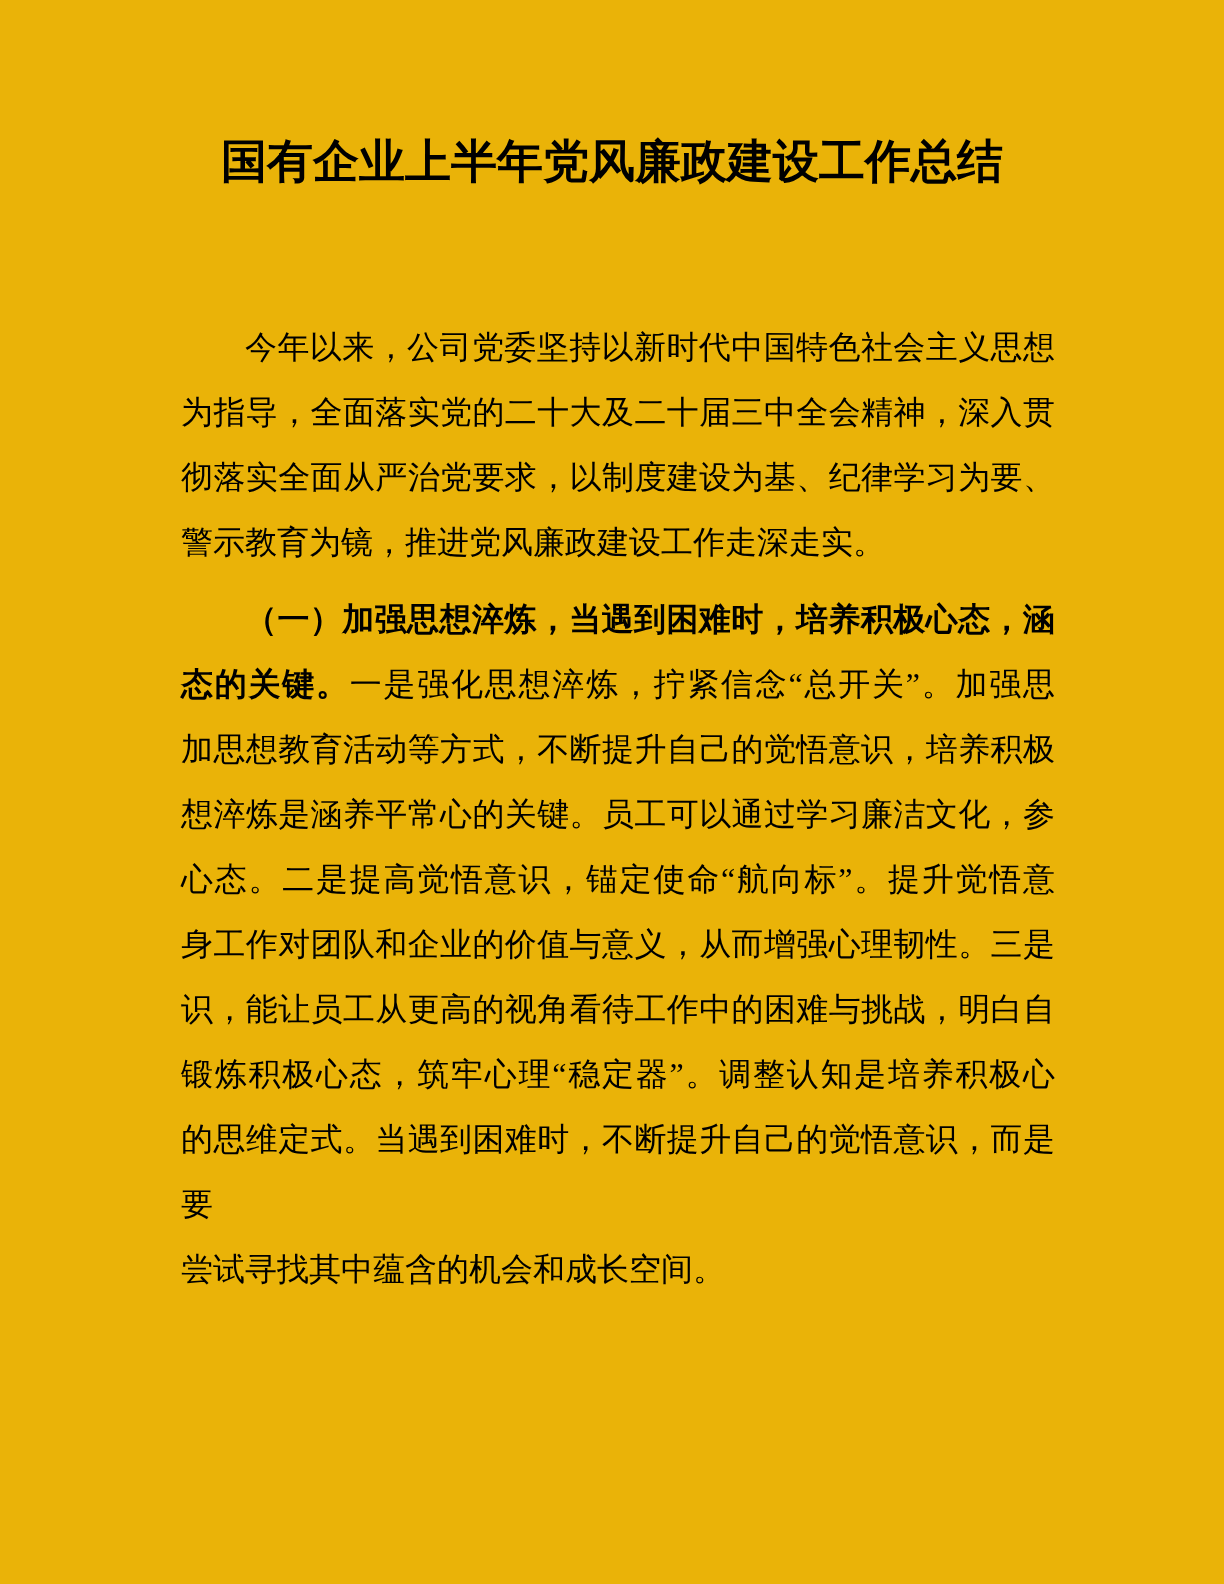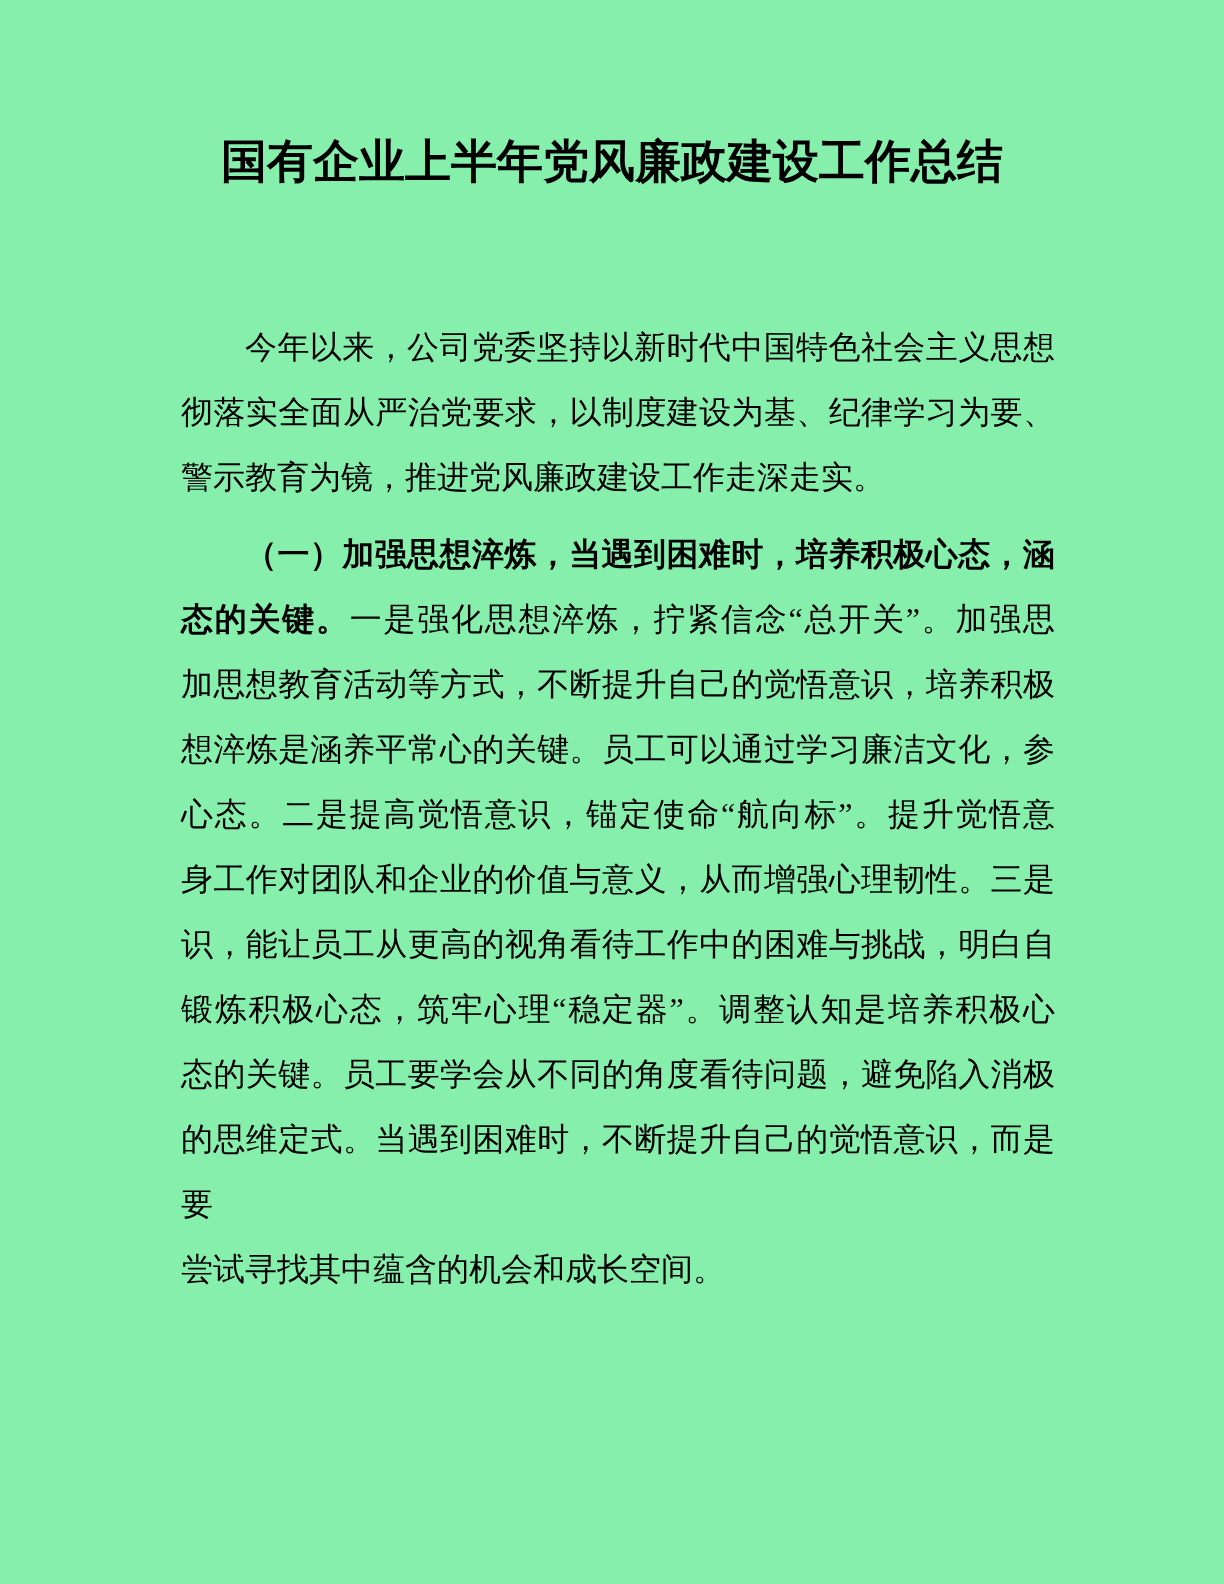--- a/index.html
+++ b/index.html
@@ -50,38 +50,38 @@
   .line.no-fill { text-align-last: left; }
   .seg { font-weight: 400; }
   .seg-bold {
     font-weight: 700;
     font-family: "Liberation Sans", "DejaVu Sans", sans-serif;
   }
 </style>
 </head>
 <body style="background: rgb(255, 255, 255);">
 
-<div class="page" style="background: #86efac; color: rgb(0, 0, 0);">
+<div class="page" style="background: #eab308; color: rgb(0, 0, 0);">
   <h1 class="doc-title">国有企业上半年党风廉政建设工作总结</h1>
 
   <div class="doc-body">
     <div class="para p-intro">
         <div class="line indent"><span class="seg">今年以来，公司党委坚持以新时代中国特色社会主义思想</span></div>
+        <div class="line"><span class="seg">为指导，全面落实党的二十大及二十届三中全会精神，深入贯</span></div>
         <div class="line"><span class="seg">彻落实全面从严治党要求，以制度建设为基、纪律学习为要、</span></div>
         <div class="line no-fill"><span class="seg">警示教育为镜，推进党风廉政建设工作走深走实。</span></div>
       </div>
 
 
     <div class="para p-section">
         <div class="line indent"><span class="seg seg-bold">（一）加强思想淬炼，当遇到困难时，培养积极心态，涵</span></div>
         <div class="line"><span class="seg seg-bold">态的关键。</span><span class="seg">一是强化思想淬炼，拧紧信念“总开关”。加强思</span></div>
         <div class="line"><span class="seg">加思想教育活动等方式，不断提升自己的觉悟意识，培养积极</span></div>
         <div class="line"><span class="seg">想淬炼是涵养平常心的关键。员工可以通过学习廉洁文化，参</span></div>
         <div class="line"><span class="seg">心态。二是提高觉悟意识，锚定使命“航向标”。提升觉悟意</span></div>
         <div class="line"><span class="seg">身工作对团队和企业的价值与意义，从而增强心理韧性。三是</span></div>
         <div class="line"><span class="seg">识，能让员工从更高的视角看待工作中的困难与挑战，明白自</span></div>
         <div class="line"><span class="seg">锻炼积极心态，筑牢心理“稳定器”。调整认知是培养积极心</span></div>
-        <div class="line"><span class="seg">态的关键。员工要学会从不同的角度看待问题，避免陷入消极</span></div>
         <div class="line"><span class="seg">的思维定式。当遇到困难时，不断提升自己的觉悟意识，而是要</span></div>
         <div class="line no-fill"><span class="seg">尝试寻找其中蕴含的机会和成长空间。</span></div>
       </div>
   </div>
 </div>
 
 </body></html>

